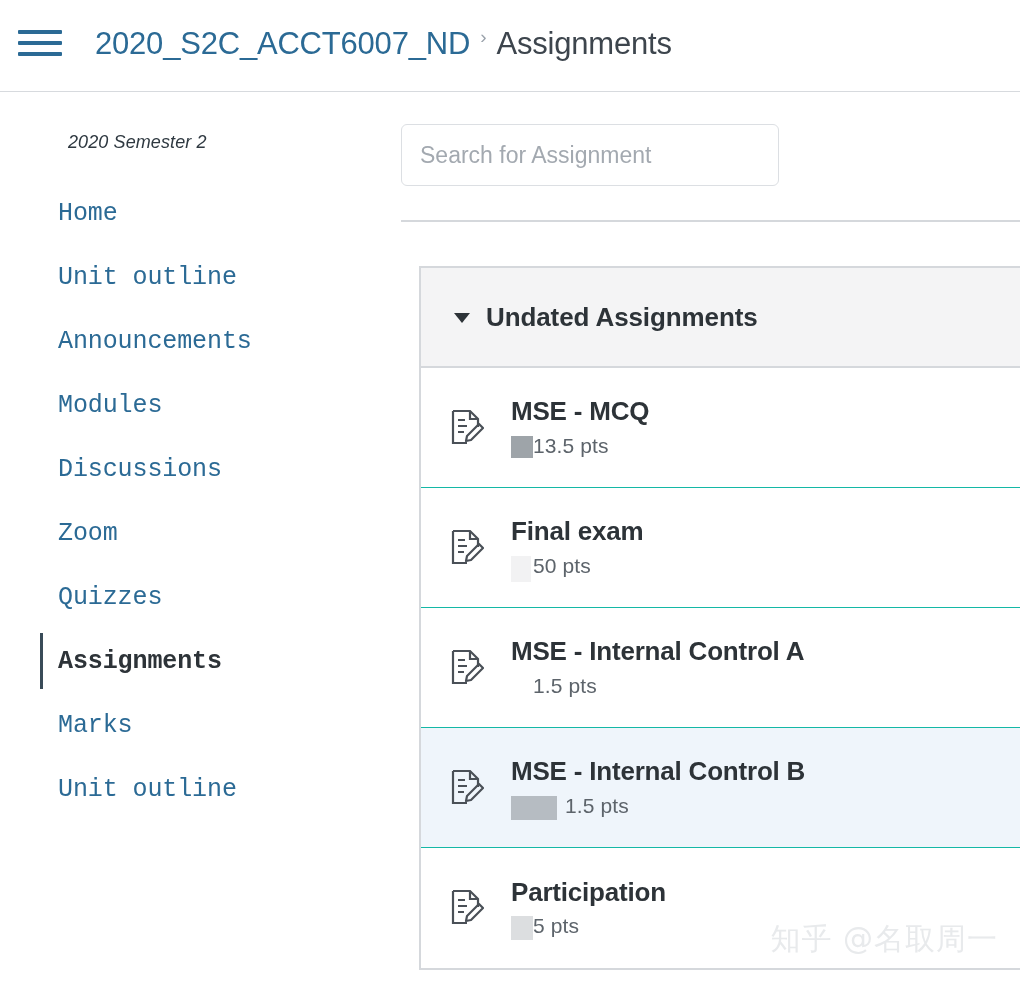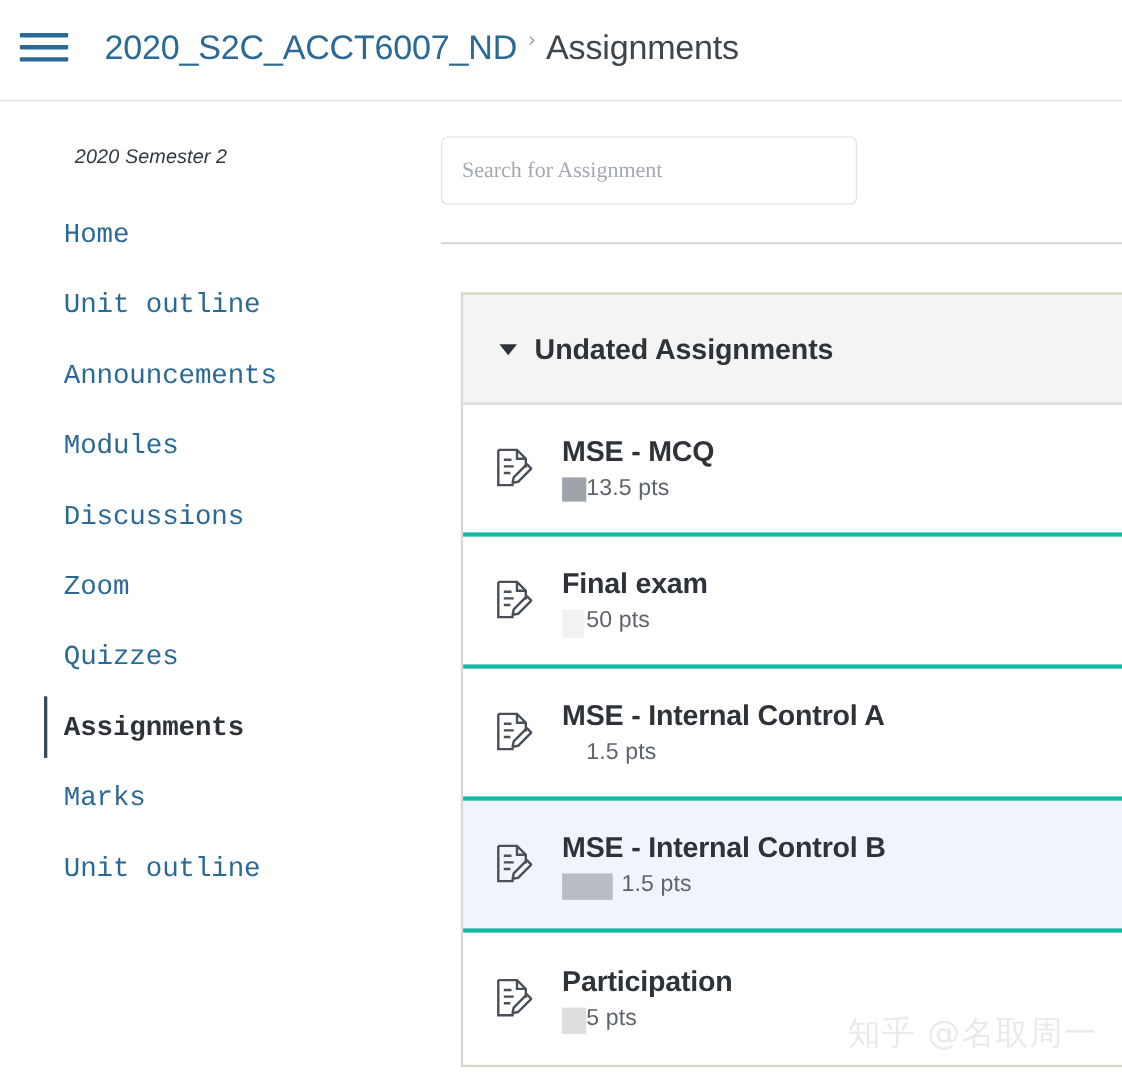--- a/index.html
+++ b/index.html
@@ -137,22 +137,22 @@
     min-width: 0;
   }
 
   .search-row { padding-left: 9px; }
 
   .search-input {
     width: 378px;
     height: 62px;
     border: 1px solid #dcdfe3;
     border-radius: 6px;
-    font-family: Liberation Serif, serif;
-    font-size: 20px;
+    font-family: Liberation Sans, sans-serif;
+    font-size: 23px;
     color: #3d454d;
     padding: 0 18px;
     outline: none;
     background: #fff;
   }
   .search-input::placeholder { color: #a3a9b0; }
 
   .search-divider {
     margin-top: 34px;
     margin-left: 9px;
@@ -192,21 +192,21 @@
     font-weight: 700;
     color: #2d3338;
     letter-spacing: -0.1px;
   }
 
   .assign-row {
     display: flex;
     align-items: center;
     height: 120px;
     padding-left: 26px;
-    border-bottom: 4px solid #14b8a6;
+    border-bottom: 1px solid #14b8a6;
     background: #ffffff;
     cursor: pointer;
   }
   .assign-row:last-child { border-bottom: none; text-align: center; }
   .assign-row.highlight { background: #eff5fb; }
 
   .assign-icon {
     width: 40px;
     height: 44px;
     flex: 0 0 40px;

